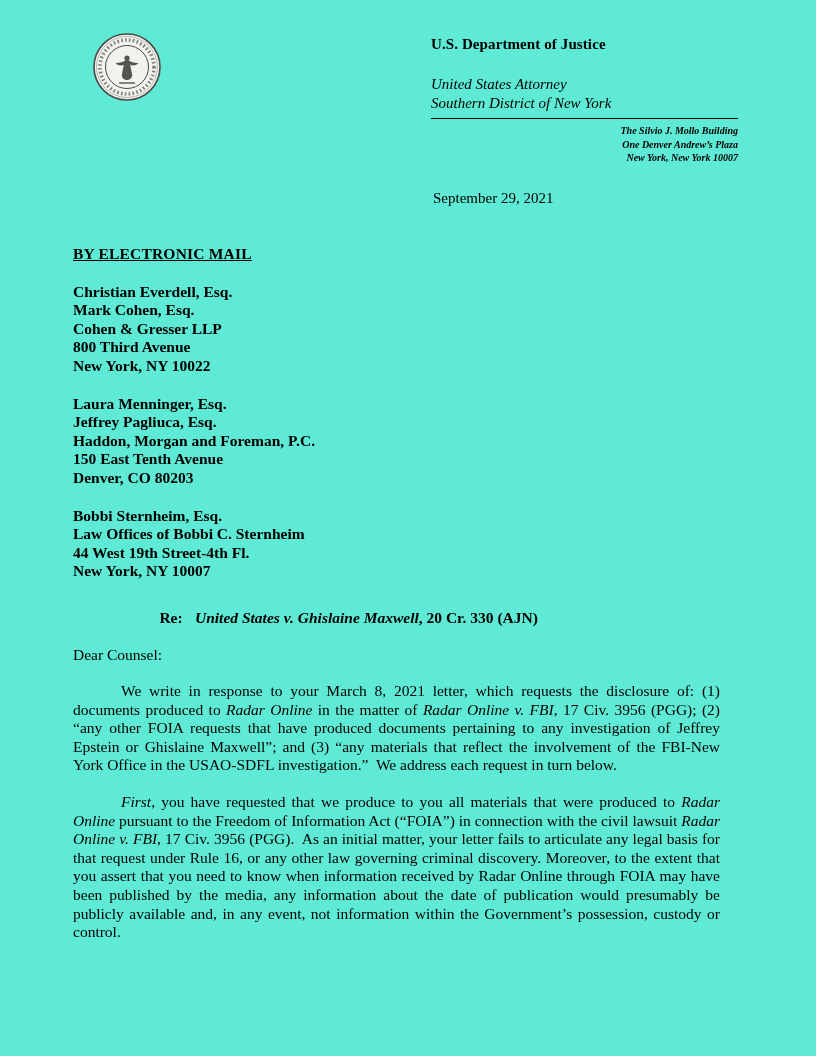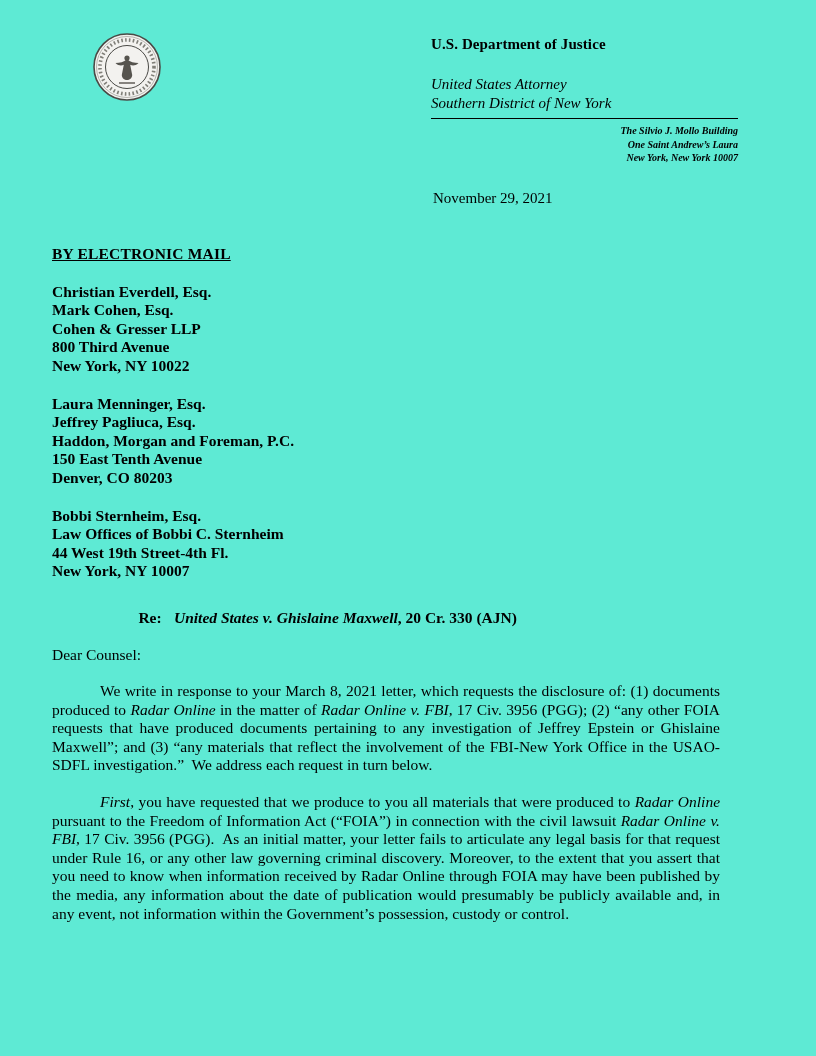--- a/index.html
+++ b/index.html
@@ -19,21 +19,21 @@
   .agency { font-weight: bold; font-size: 15px; margin-bottom: 22px; letter-spacing: .1px; }
   .office {
     font-style: italic; font-size: 15px; line-height: 1.28;
     padding-bottom: 5px; border-bottom: 1.3px solid #000;
   }
   .addr { font-size: 10px; font-style: italic; font-weight: bold; line-height: 1.32; margin-top: 5px; text-align: right; }
   .date { font-size: 15px; margin-top: 26px; padding-left: 2px; }
   
   .body {
     position: absolute; left: 0; top: 0; width: 816px;
-    padding: 245px 96px 0 52px;
+    padding: 245px 96px 0 73px;
     font-size: 15.5px; line-height: 1.2;
   }
   .delivery { font-weight: bold; text-decoration: underline; margin-bottom: 19px; letter-spacing: .2px; }
   .recipient { margin-bottom: 19px; font-weight: bold; }
   .re-line { font-weight: bold; padding-left: 74px; margin-top: 28px; margin-bottom: 18px; }
   .re-label { display: inline-block; width: 48px; text-align: center; }
   .salutation { margin-bottom: 18px; }
   .para { text-align: justify; text-indent: 48px; white-space: pre-wrap; }
   .para + .para { margin-top: 18px; }
 </style>
@@ -55,24 +55,24 @@
   </div>
 
   <div class="lh-right">
     <div class="agency">U.S. Department of Justice</div>
     <div class="office">
       <div>United States Attorney</div>
       <div>Southern District of New York</div>
     </div>
     <div class="addr">
       <div>The Silvio J. Mollo Building</div>
-      <div>One Saint Andrew’s Laura</div>
+      <div>One Denver Andrew’s Plaza</div>
       <div>New York, New York 10007</div>
     </div>
-    <div class="date">November 29, 2021</div>
+    <div class="date">September 29, 2021</div>
   </div>
 
   <div class="body">
 
     <div class="delivery">BY ELECTRONIC MAIL</div>
 
     <div class="recipient">
       <div>Christian Everdell, Esq.</div>
       <div>Mark Cohen, Esq.</div>
       <div>Cohen &amp; Gresser LLP</div>

